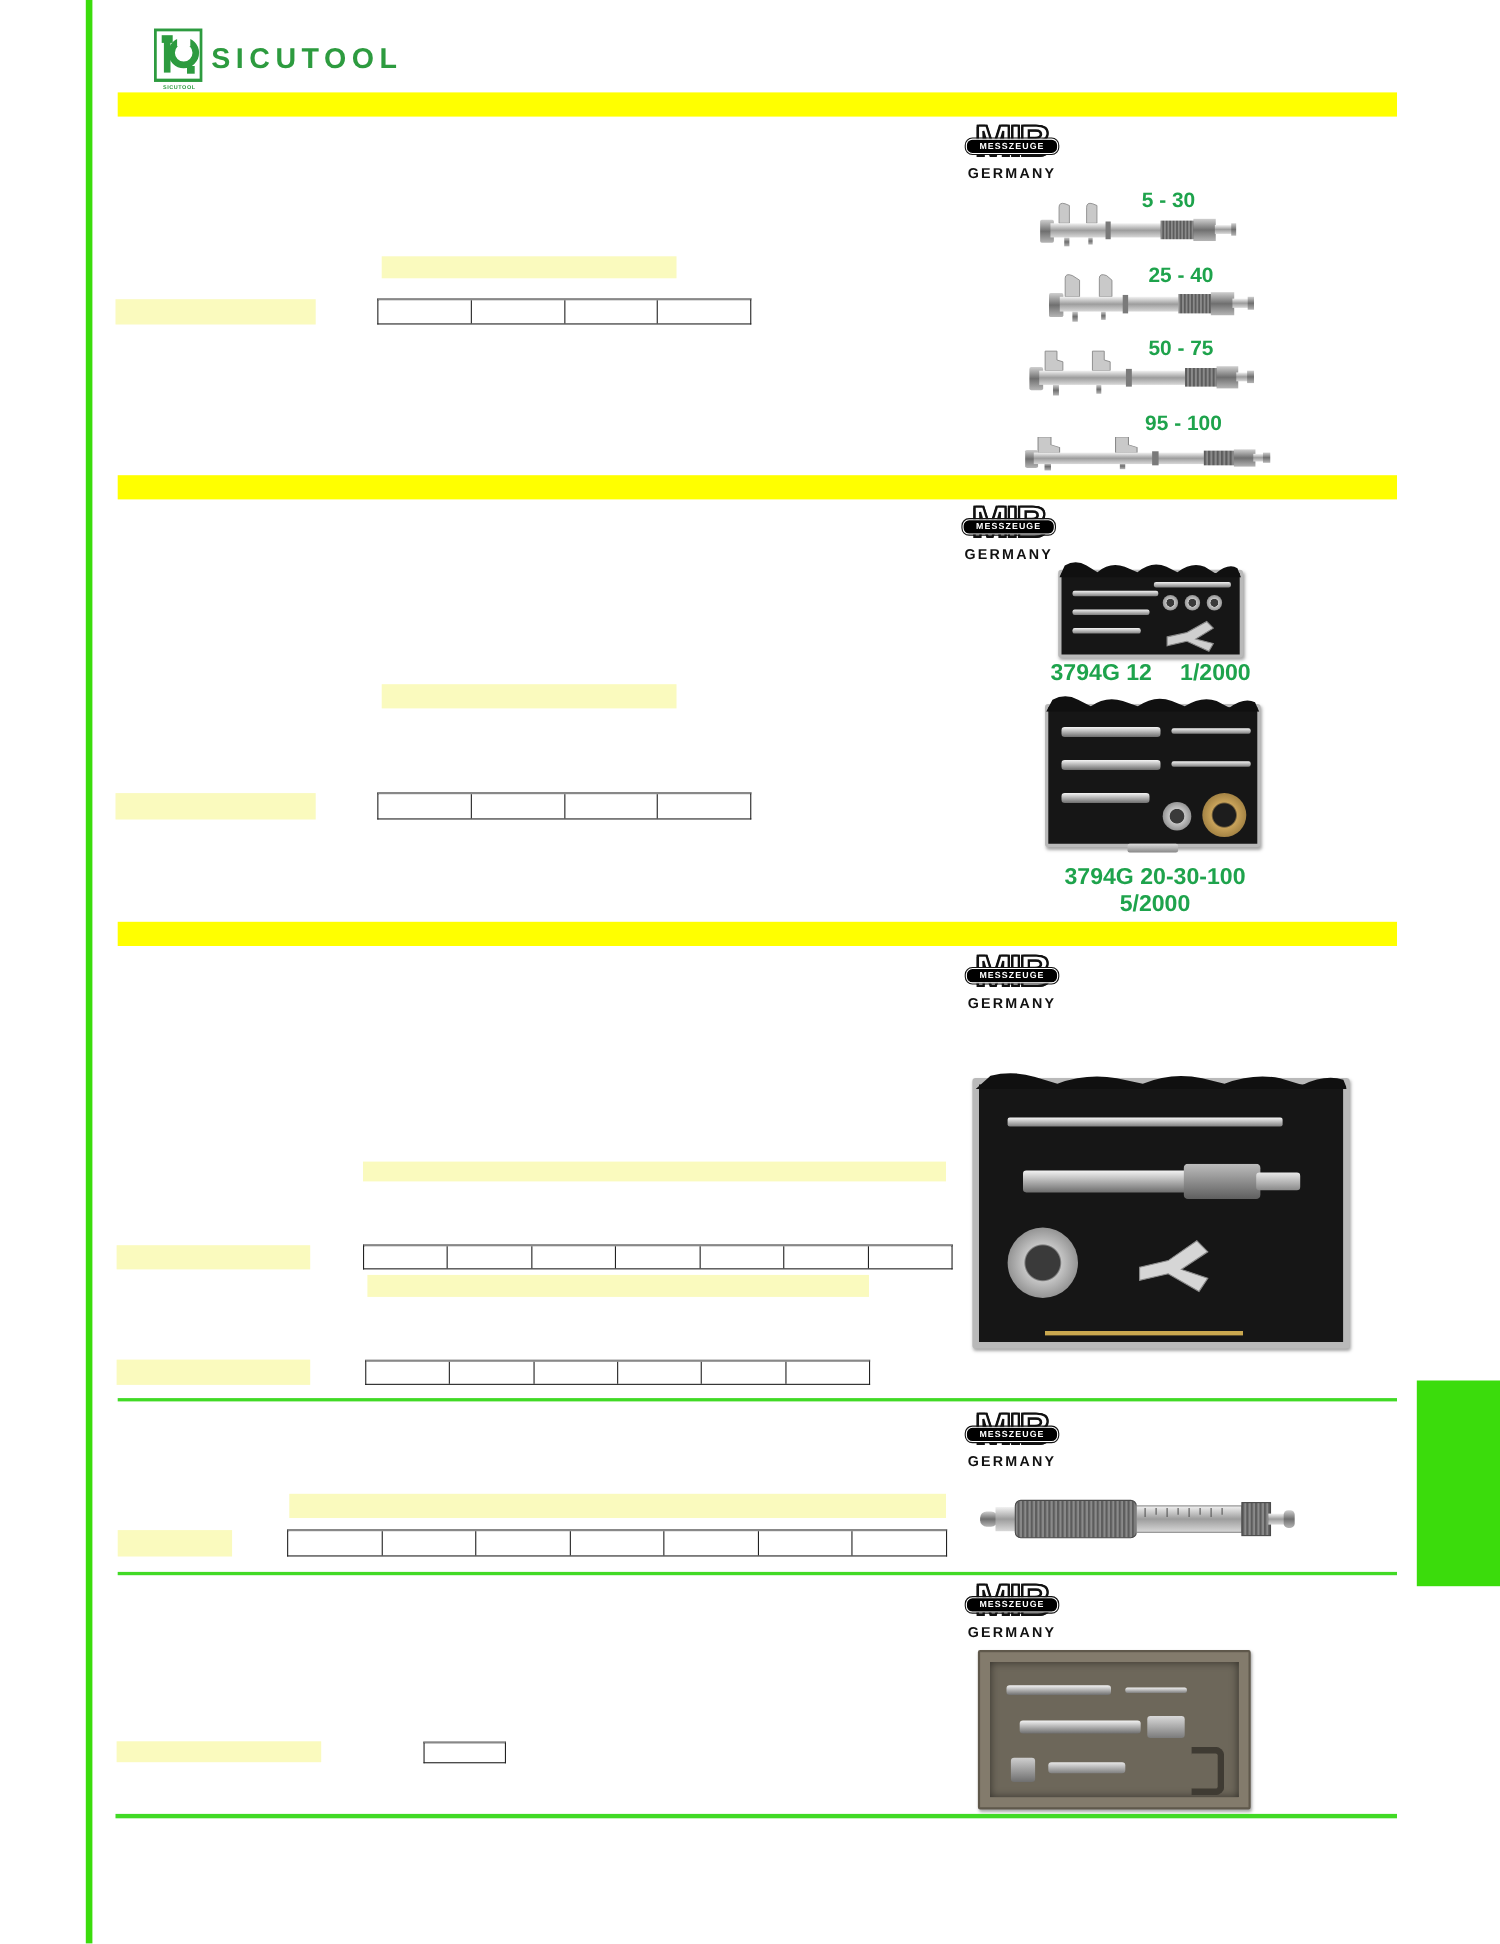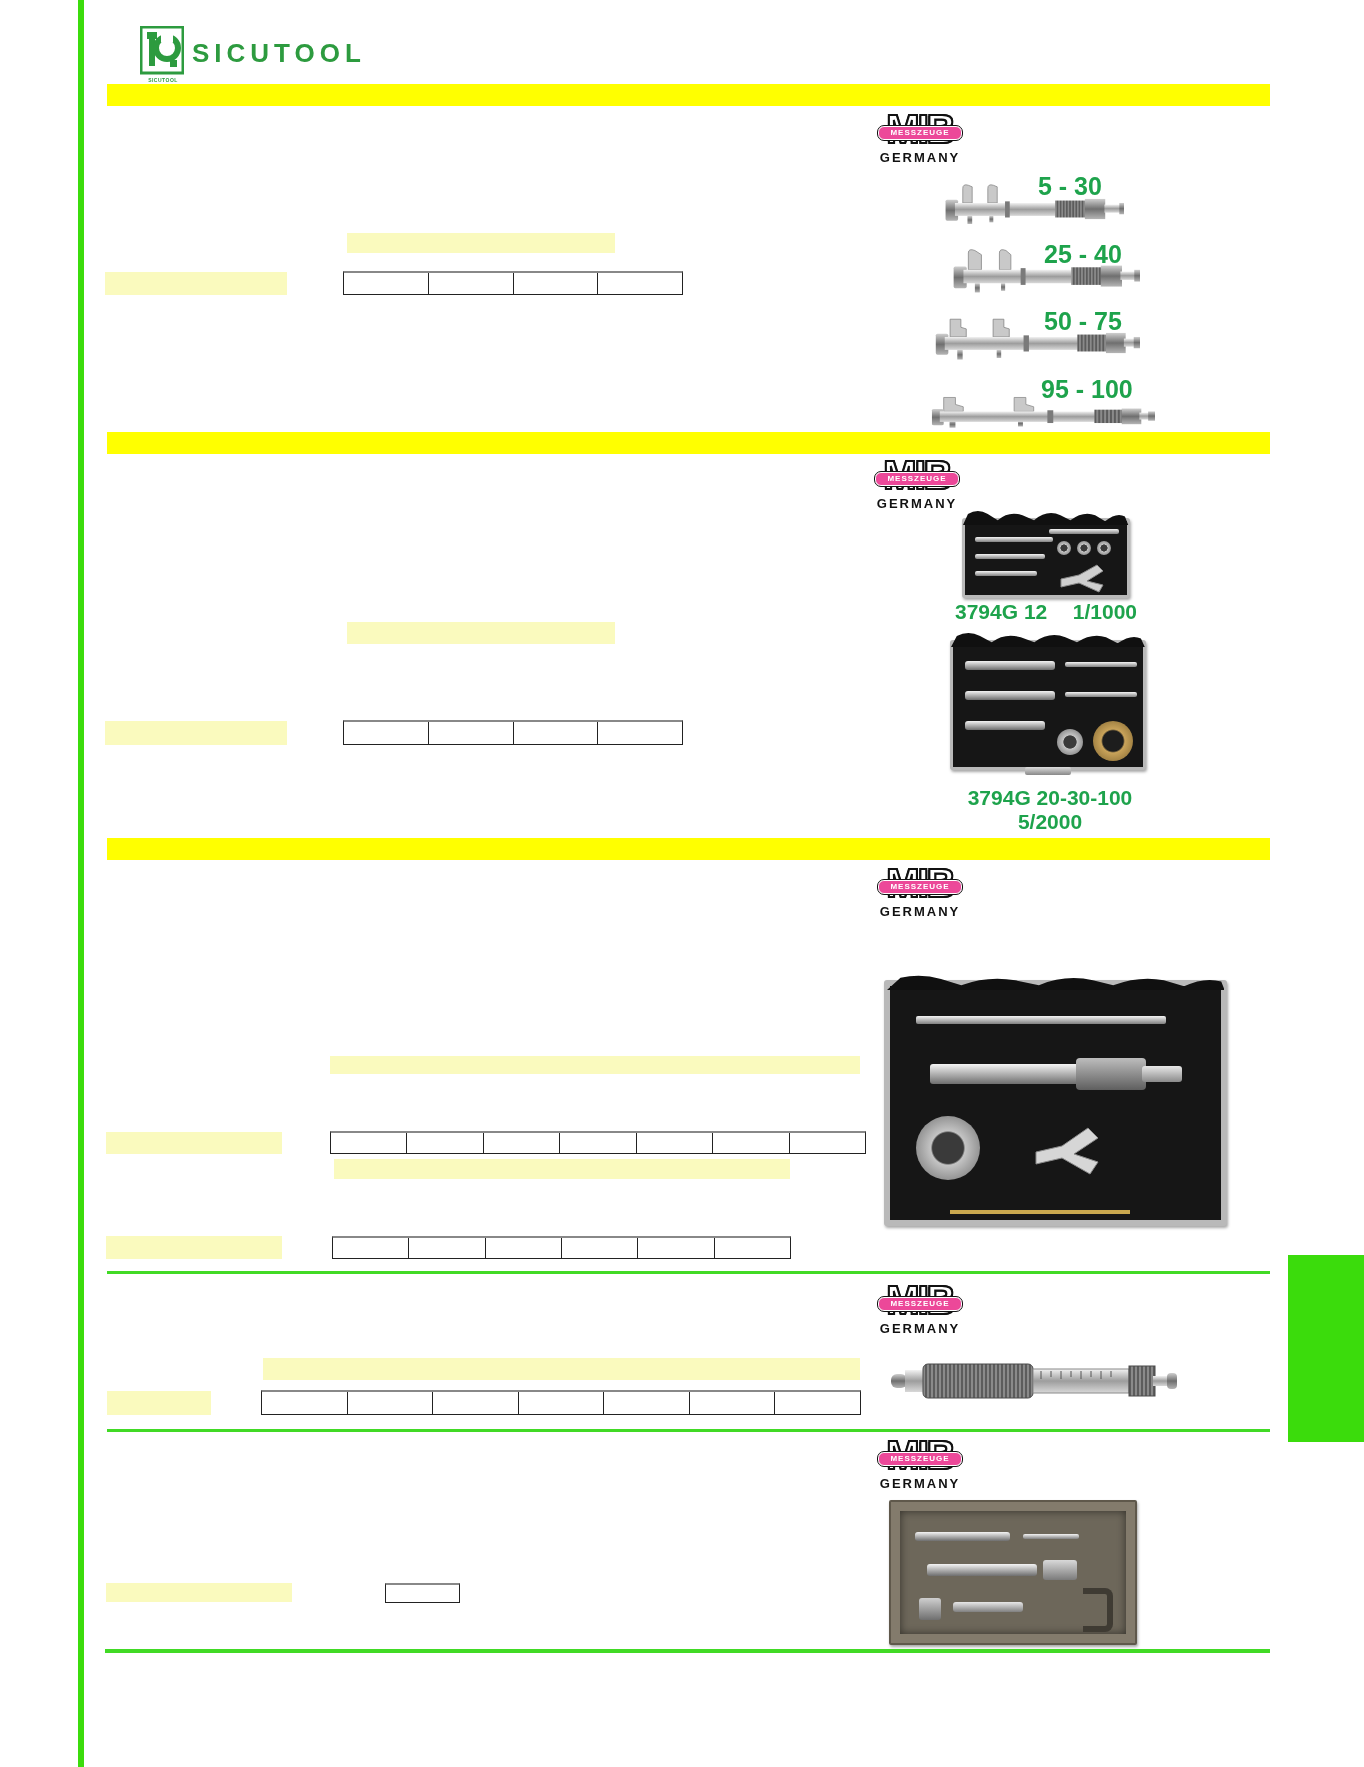--- a/index.html
+++ b/index.html
@@ -31,26 +31,26 @@
   
   .gline { position:absolute; left:107px; width:1163px; height:3px; background:#41da25; }
 
   
   .gbox { position:absolute; left:1288px; top:1255px; width:76px; height:187px; background:#3bdc0c; }
 
   
   .mib { position:absolute; width:96px; text-align:center; }
   .mib-mark { font-size:40px; line-height:38px; font-weight:bold; letter-spacing:-2px; color:#ffffff; -webkit-text-stroke:2px #111;
               text-shadow:-1px -1px 0 #111, 1px -1px 0 #111, -1px 1px 0 #111, 1px 1px 0 #111; }
-  .mib-banner { position:absolute; left:6px; top:16px; width:84px; background:#ec4899; color:#fff; font-size:8px; font-weight:bold;
+  .mib-banner { position:absolute; left:6px; top:16px; width:84px; background:#000000; color:#fff; font-size:8px; font-weight:bold;
                 letter-spacing:1px; padding:1px 0 2px; border:1px solid #fff; outline:1px solid #111; border-radius:6px; }
   .mib-country { margin-top:2px; font-size:13px; font-weight:bold; color:#111; letter-spacing:2px; }
 
   
-  .glabel { position:absolute; color:#1ea34c; font-weight:bold; font-size:25px; white-space:nowrap; }
+  .glabel { position:absolute; color:#1ea34c; font-weight:bold; font-size:19px; white-space:nowrap; }
   .glabel.big { font-size:21px; }
 
   
   .case { position:absolute; background:#161616; border:3px solid #b9b9b9; border-radius:3px; box-shadow:1px 2px 3px rgba(0,0,0,.35); }
   .case .foam { position:absolute; left:-1%; top:-13px; width:102%; height:17px; }
   .rod { position:absolute; height:5px; background:linear-gradient(#f4f4f4,#808080); border-radius:2px; }
   .rodthick { position:absolute; height:9px; background:linear-gradient(#f4f4f4,#6e6e6e); border-radius:3px; }
   .disc { position:absolute; border-radius:50%; background:radial-gradient(circle, #3a3a3a 34%, #c4c4c4 38%, #777 90%); }
   .brass { position:absolute; border-radius:50%; background:radial-gradient(circle, #1d1d1d 36%, #c9a35a 42%, #8a6d35 90%); }
   .handle { position:absolute; bottom:-8px; left:50%; width:46px; height:8px; margin-left:-23px; background:linear-gradient(#ddd,#888); border-radius:2px; }
@@ -217,21 +217,21 @@
     <div class="rod" style="left:84px; top:8px; width:70px"></div>
     <div class="disc" style="left:92px; top:20px; width:14px; height:14px"></div>
     <div class="disc" style="left:112px; top:20px; width:14px; height:14px"></div>
     <div class="disc" style="left:132px; top:20px; width:14px; height:14px"></div>
     <svg style="position:absolute; left:92px; top:40px" width="60" height="32" viewBox="0 0 60 32">
       <path d="M4,18 L22,14 L40,4 L46,10 L30,20 L46,24 L42,31 L22,22 L4,26 Z" fill="#cfcfcf" stroke="#8a8a8a"></path>
     </svg>
   </div>
   <div class="glabel big" style="left:955px; top:600px; width:182px; display:flex; justify-content:space-between">
     <span>3794G 12</span>
-    <span>1/1000</span>
+    <span>1/2000</span>
   </div>
 
   <div class="case" style="left:950px; top:640px; width:196px; height:130px">
     <svg class="foam" viewBox="0 0 100 14" preserveAspectRatio="none">
       <path d="M0,14 L3,5 Q9,0 15,5 L21,10 Q28,2 36,6 L43,10 Q51,1 59,6 L65,10 Q73,2 80,6 L86,11 Q93,3 98,7 L100,14 Z" fill="#101010"></path>
     </svg>
     <div class="rodthick" style="left:12px; top:18px; width:90px"></div>
     <div class="rod" style="left:112px; top:19px; width:72px"></div>
     <div class="rodthick" style="left:12px; top:48px; width:90px"></div>
     <div class="rod" style="left:112px; top:49px; width:72px"></div>

